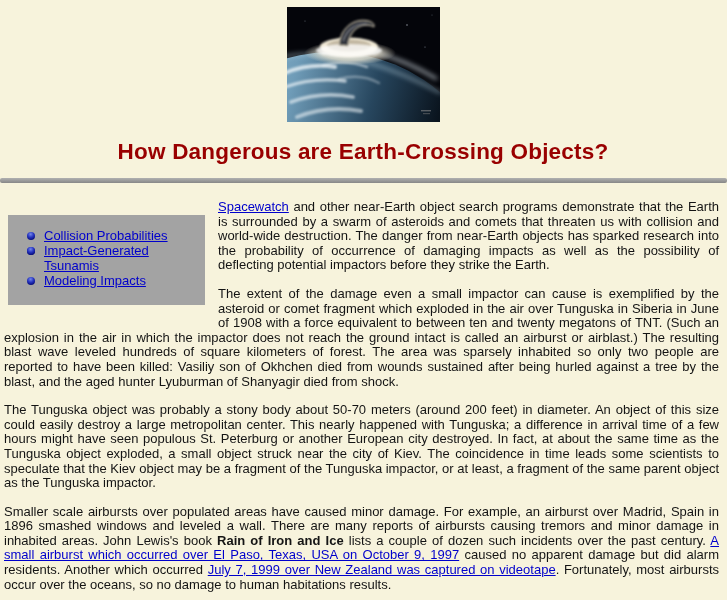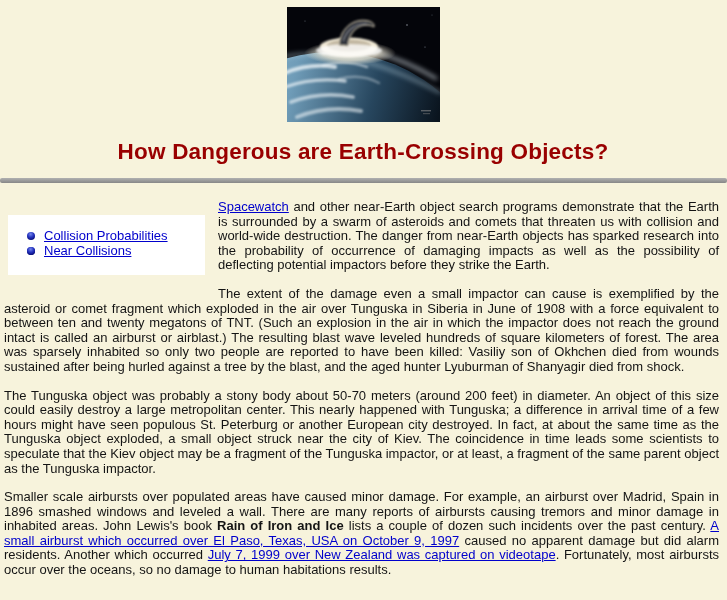--- a/index.html
+++ b/index.html
@@ -32,21 +32,21 @@
     margin: 0;
     background: linear-gradient(#B0B0B0, #878787);
     border-radius: 2px;
   }
   .content {
     padding: 0 8px 8px 4px;
     font-size: 13px;
   }
   .linkbox {
     float: left;
-    background: #ffffff;
+    background: #a3a3a3;
     width: 162px;
     padding: 13px 16px 17px 19px;
     margin: 15px 13px 22px 4px;
   }
   .linkbox ul {
     list-style: none;
     margin: 0;
     padding: 0;
     line-height: 15px;
     font-size: 13px;
@@ -135,21 +135,22 @@
 <h1 class="page-title">How Dangerous are Earth-Crossing Objects?</h1>
 
 <hr class="rule">
 
 <div class="content">
 
   <div class="linkbox">
     <ul>
       <li><span class="ball"></span><a href="#">Collision Probabilities</a></li>
       <li><span class="ball"></span></li>
-      <li><span class="ball"></span><a href="#">Near Collisions</a></li>
+      <li><span class="ball"></span><a href="#">Impact-Generated Tsunamis</a></li>
+      <li><span class="ball"></span><a href="#">Modeling Impacts</a></li>
     </ul>
   </div>
 
   <p class="body-text first"><a href="#">Spacewatch</a><span> and other near-Earth object search programs demonstrate that the Earth is surrounded by a swarm of asteroids and comets that threaten us with collision and world-wide destruction. The danger from near-Earth objects has sparked research into the probability of occurrence of damaging impacts as well as the possibility of deflecting potential impactors before they strike the Earth.</span></p>
 
   <p class="body-text">The extent of the damage even a small impactor can cause is exemplified by the asteroid or comet fragment which exploded in the air over Tunguska in Siberia in June of 1908 with a force equivalent to between ten and twenty megatons of TNT. (Such an explosion in the air in which the impactor does not reach the ground intact is called an airburst or airblast.) The resulting blast wave leveled hundreds of square kilometers of forest. The area was sparsely inhabited so only two people are reported to have been killed: Vasiliy son of Okhchen died from wounds sustained after being hurled against a tree by the blast, and the aged hunter Lyuburman of Shanyagir died from shock.</p>
 
   <p class="body-text">The Tunguska object was probably a stony body about 50-70 meters (around 200 feet) in diameter. An object of this size could easily destroy a large metropolitan center. This nearly happened with Tunguska; a difference in arrival time of a few hours might have seen populous St. Peterburg or another European city destroyed. In fact, at about the same time as the Tunguska object exploded, a small object struck near the city of Kiev. The coincidence in time leads some scientists to speculate that the Kiev object may be a fragment of the Tunguska impactor, or at least, a fragment of the same parent object as the Tunguska impactor.</p>
 
   <p class="body-text"><span>Smaller scale airbursts over populated areas have caused minor damage. For example, an airburst over Madrid, Spain in 1896 smashed windows and leveled a wall. There are many reports of airbursts causing tremors and minor damage in inhabited areas. John Lewis's book </span><b class="book">Rain of Iron and Ice</b><span> lists a couple of dozen such incidents over the past century. </span><a href="#">A small airburst which occurred over El Paso, Texas, USA on October 9, 1997</a><span> caused no apparent damage but did alarm residents. Another which occurred </span><a href="#">July 7, 1999 over New Zealand was captured on videotape</a><span>. Fortunately, most airbursts occur over the oceans, so no damage to human habitations results.</span></p>

